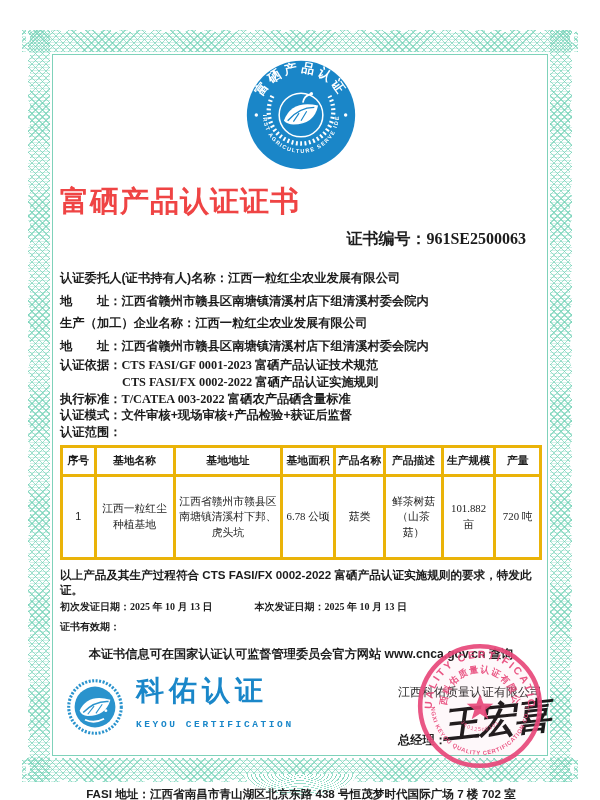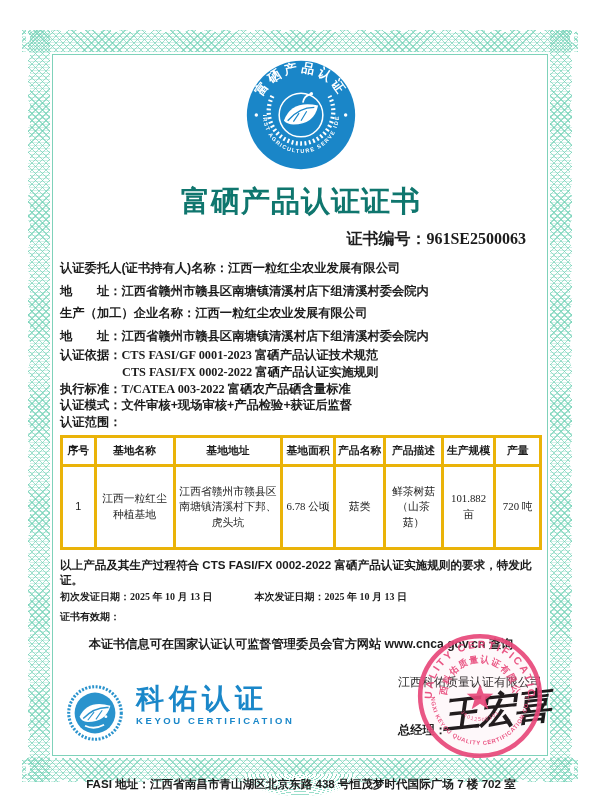--- a/index.html
+++ b/index.html
@@ -28,44 +28,44 @@
       background:radial-gradient(circle 6px at 9px 8px,#fff 0 5px,transparent 5.5px);
       background-size:8px 17px;background-repeat:repeat-y;}
   .inner-line{position:absolute;left:52px;right:52px;top:54px;bottom:44px;
       border:1.5px solid #7fd2ba;pointer-events:none;}
   .medallion{position:absolute;left:50%;bottom:4px;width:112px;height:22px;transform:translateX(-50%);
       border-radius:0 0 56px 56px / 0 0 22px 22px;
       background:repeating-radial-gradient(ellipse 56px 22px at 50% 0, rgba(110,208,180,.7) 0 1px, #fff 1px 4px);}
   
   .content{position:absolute;left:60px;right:58px;top:56px;bottom:46px;}
   .logo-top-wrap{text-align:center;margin-top:2px;}
-  .title{margin:6px 0 0 0;text-align:center;font-size:29px;font-weight:bold;color:#0f766e;letter-spacing:1px;}
+  .title{margin:6px 0 0 0;font-size:29px;font-weight:bold;color:#ef4444;letter-spacing:1px;}
   .cert-no{margin-top:7px;text-align:right;padding-right:16px;font-size:16px;font-weight:bold;}
   .serif{font-family:"Liberation Serif",serif;}
-  .fields{margin-top:7px;}
+  .fields{margin-top:17px;}
   .f-line{font-weight:bold;font-size:12.3px;white-space:nowrap;}
   .f-a{line-height:22.5px;}
   .f-b{line-height:16.8px;}
   .f-indent{padding-left:62px;}
   
   table{width:100%;border-collapse:collapse;table-layout:fixed;margin-top:4px;}
   th,td{border:3px solid #eab308;font-size:10.8px;text-align:center;vertical-align:middle;padding:2px 1px;line-height:1.45;}
   th{font-weight:bold;height:22px;}
   td{height:76px;}
   
   .statement{margin-top:7px;font-size:11.6px;font-weight:bold;line-height:1.3;}
   .dates-row{margin-top:0;font-size:10px;font-weight:bold;line-height:20px;display:flex;}
   .dates-row .gap{width:42px;}
   .query-note{margin-top:9px;text-align:center;font-size:12.2px;font-weight:bold;}
   
   .issuer{position:relative;margin-top:11px;height:96px;}
-  .keyou{position:absolute;left:6px;top:20px;display:flex;align-items:flex-start;}
+  .keyou{position:absolute;left:6px;top:4px;display:flex;align-items:flex-start;font-family:Liberation Mono, monospace;}
   .keyou-text{margin-left:12px;}
   .keyou-cn{font-size:28px;font-weight:bold;color:#1a87c9;letter-spacing:5px;line-height:1.1;}
-  .keyou-en{font-size:9.5px;font-weight:bold;color:#1a87c9;letter-spacing:2.6px;margin-top:0;}
+  .keyou-en{font-size:9.5px;font-weight:bold;color:#1a87c9;letter-spacing:2.6px;margin-top:10px;}
   .issuer-company{position:absolute;left:338px;top:10px;font-size:12px;color:#2a2a2a;white-space:nowrap;}
   .issuer-role{position:absolute;left:338px;top:58px;font-size:12.2px;font-weight:bold;}
   .signature{position:absolute;left:382px;top:22px;font-size:37px;font-weight:bold;font-style:italic;
       color:#1b1b1b;font-family:"DejaVu Serif",serif;transform:rotate(-6deg);letter-spacing:-1px;white-space:nowrap;}
   .stamp{position:absolute;right:-6px;top:-36px;opacity:.92;}
   
   .fasi-address{margin-top:17px;text-align:center;font-size:11.6px;font-weight:bold;}
 </style>
 </head>
 <body>

